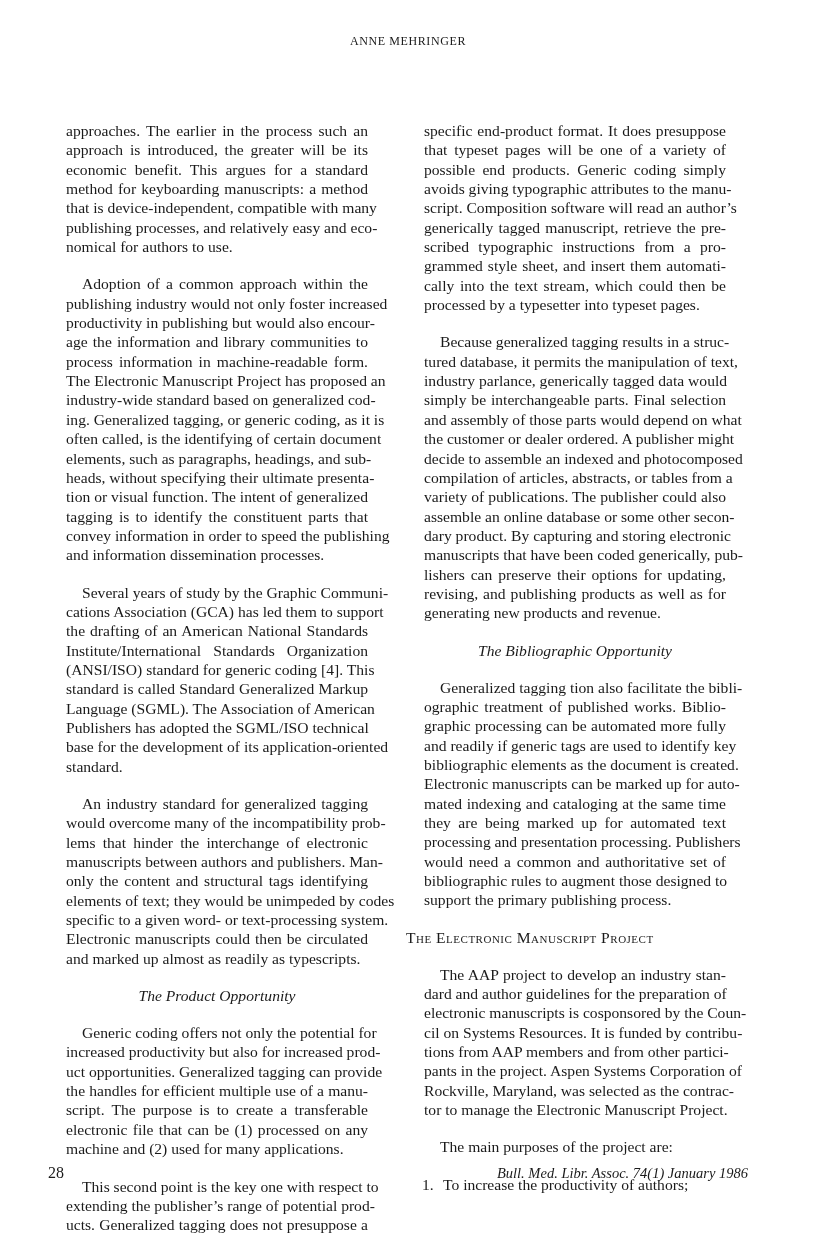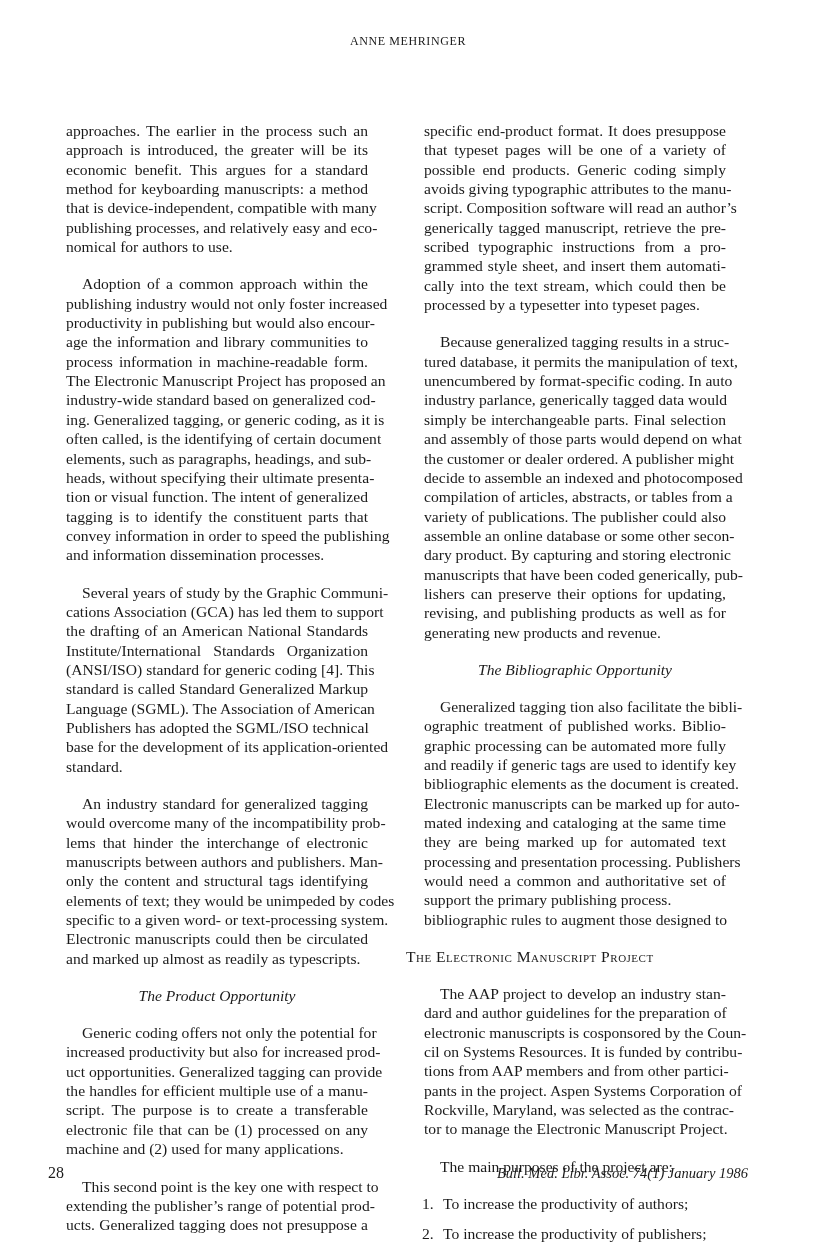--- a/index.html
+++ b/index.html
@@ -9,21 +9,21 @@
                   font-size: 12px; letter-spacing: 0.6px; }
   .col { position: absolute; top: 103px; width: 338px; font-size: 15.6px; line-height: 19.35px; }
   .col.left { left: 48px; }
   .col.right { left: 406px; }
   .para { margin: 18px; }
   .line { display: block; text-align: justify; text-align-last: justify; white-space: nowrap; height: 19.35px; overflow: visible; }
   .line.last { text-align-last: left; }
   .line.indent { padding-left: 16px; }
   .sub-heading { font-style: italic; text-align: center; margin: 11px 0 10px 0; height: 19px; line-height: 19px; }
   .section-heading { text-align: left; font-variant: small-caps; letter-spacing: 0.5px; margin: 6px 0 10px 0; height: 19px; line-height: 19px; }
-  .list-item { display: block; padding-left: 16px; white-space: nowrap; height: 19.35px; margin-top: 10px; }
+  .list-item { display: block; padding-left: 16px; white-space: nowrap; height: 19.35px; }
   .list-num { display: inline-block; width: 21px; }
   .footer-page { position: absolute; top: 1164px; left: 48px; font-size: 16px; }
   .footer-journal { position: absolute; top: 1165px; right: 68px; font-size: 14.5px; font-style: italic; }
 </style>
 </head>
 <body>
 
 <div class="running-head">ANNE MEHRINGER</div>
 
 <div class="col left">
@@ -101,21 +101,20 @@
       <span class="line">script. Composition software will read an author’s</span>
       <span class="line">generically tagged manuscript, retrieve the pre-</span>
       <span class="line">scribed typographic instructions from a pro-</span>
       <span class="line">grammed style sheet, and insert them automati-</span>
       <span class="line">cally into the text stream, which could then be</span>
       <span class="line last">processed by a typesetter into typeset pages.</span>
     </div>
     <div class="para">
       <span class="line indent">Because generalized tagging results in a struc-</span>
       <span class="line">tured database, it permits the manipulation of text,</span>
-      <span class="line">unencumbered by format-specific coding. In auto</span>
       <span class="line">industry parlance, generically tagged data would</span>
       <span class="line">simply be interchangeable parts. Final selection</span>
       <span class="line">and assembly of those parts would depend on what</span>
       <span class="line">the customer or dealer ordered. A publisher might</span>
       <span class="line">decide to assemble an indexed and photocomposed</span>
       <span class="line">compilation of articles, abstracts, or tables from a</span>
       <span class="line">variety of publications. The publisher could also</span>
       <span class="line">assemble an online database or some other secon-</span>
       <span class="line">dary product. By capturing and storing electronic</span>
       <span class="line">manuscripts that have been coded generically, pub-</span>
@@ -128,37 +127,36 @@
       <span class="line indent">Generalized tagging tion also facilitate the bibli-</span>
       <span class="line">ographic treatment of published works. Biblio-</span>
       <span class="line">graphic processing can be automated more fully</span>
       <span class="line">and readily if generic tags are used to identify key</span>
       <span class="line">bibliographic elements as the document is created.</span>
       <span class="line">Electronic manuscripts can be marked up for auto-</span>
       <span class="line">mated indexing and cataloging at the same time</span>
       <span class="line">they are being marked up for automated text</span>
       <span class="line">processing and presentation processing. Publishers</span>
       <span class="line">would need a common and authoritative set of</span>
+      <span class="line">bibliographic rules to augment those designed to</span>
       <span class="line last">support the primary publishing process.</span>
-      <span class="line">bibliographic rules to augment those designed to</span>
     </div>
     <div class="section-heading">The Electronic Manuscript Project</div>
     <div class="para">
       <span class="line indent">The AAP project to develop an industry stan-</span>
       <span class="line">dard and author guidelines for the preparation of</span>
       <span class="line">electronic manuscripts is cosponsored by the Coun-</span>
       <span class="line">cil on Systems Resources. It is funded by contribu-</span>
       <span class="line">tions from AAP members and from other partici-</span>
       <span class="line">pants in the project. Aspen Systems Corporation of</span>
       <span class="line">Rockville, Maryland, was selected as the contrac-</span>
       <span class="line last">tor to manage the Electronic Manuscript Project.</span>
     </div>
     <div class="para">
       <span class="line indent last">The main purposes of the project are:</span>
     </div>
     <div>
       <div class="list-item"><span class="list-num">1.</span><span>To increase the productivity of authors;</span></div>
-      <div class="list-item"><span class="list-num">2.</span><span>To increase the productivity of publishers;</span></div>
     </div>
   </div>
 
 <div class="footer-page">28</div>
 <div class="footer-journal">Bull. Med. Libr. Assoc. 74(1) January 1986</div>
 
 </body></html>

